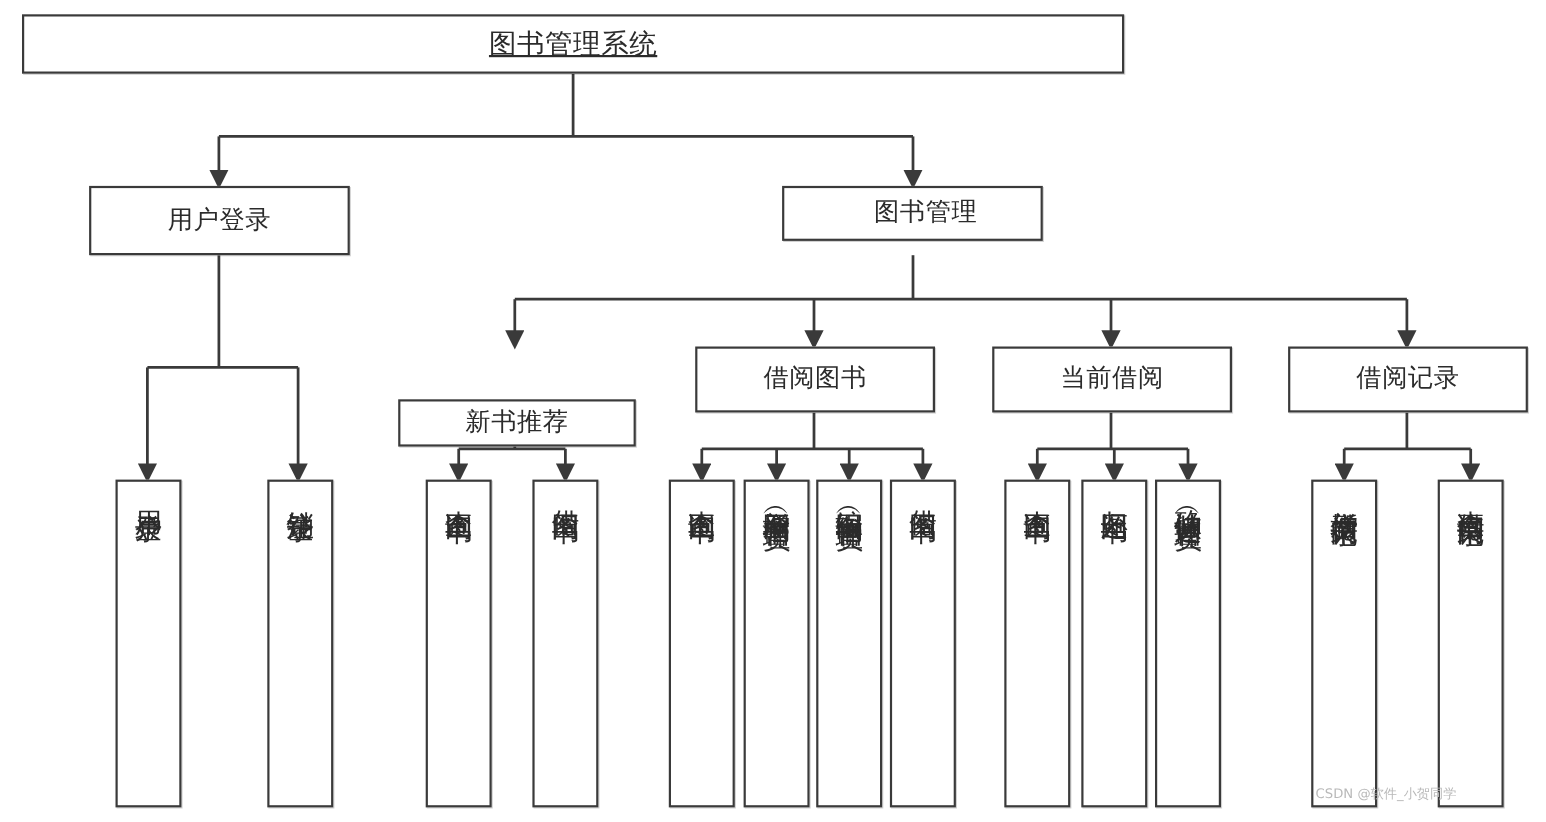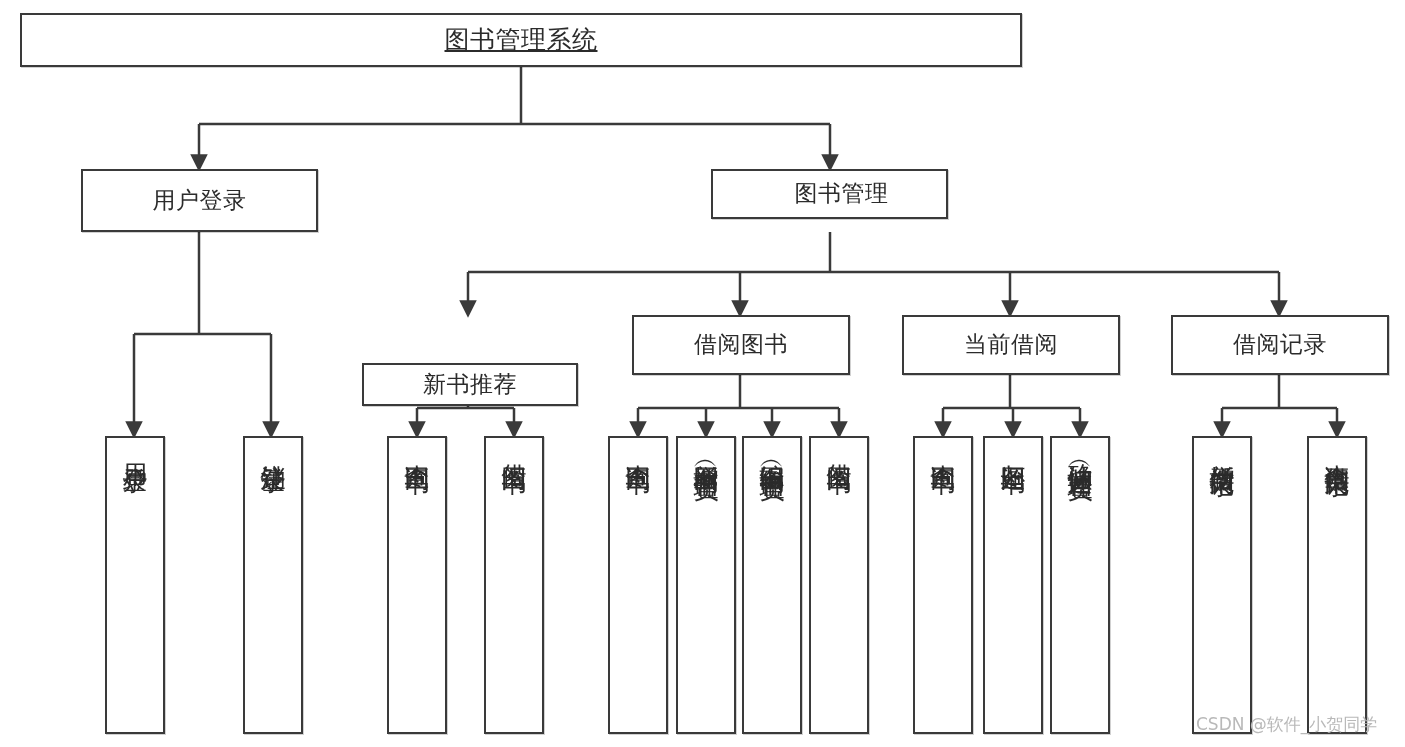--- a/index.html
+++ b/index.html
@@ -58,21 +58,21 @@
     line-height: 1;
   }
   #root-node .label {
     font-size: 25px;
     text-decoration: underline;
   }
   #watermark {
     position: absolute;
     left: 1196px;
     top: 713px;
-    font-size: 17px;
+    font-size: 12px;
     color: #b9b9b9;
     white-space: nowrap;
     font-family: "DejaVu Sans", "Liberation Sans", sans-serif;
   }
 </style>
 </head>
 <body>
 
 <div id="diagram-root">
 

